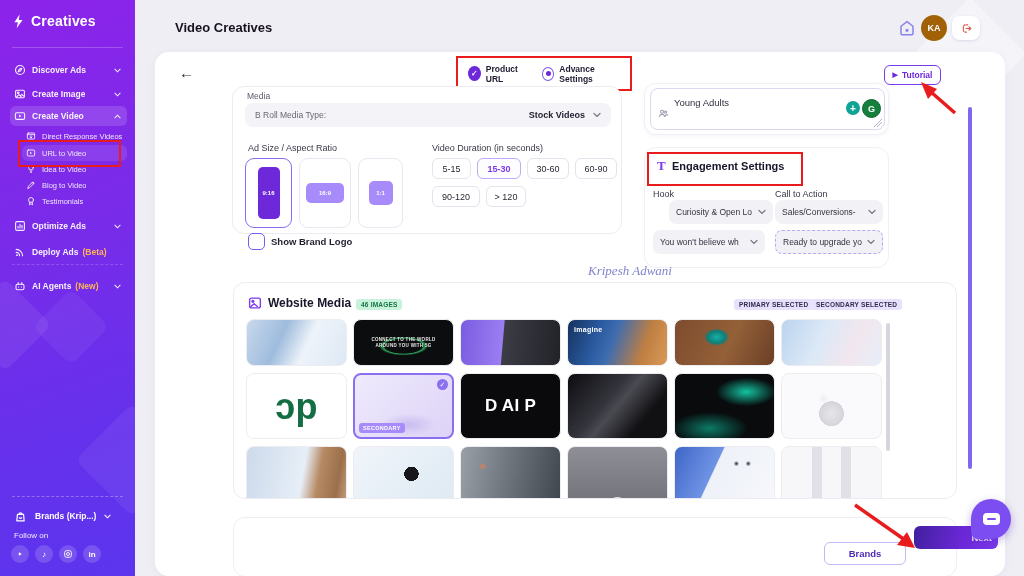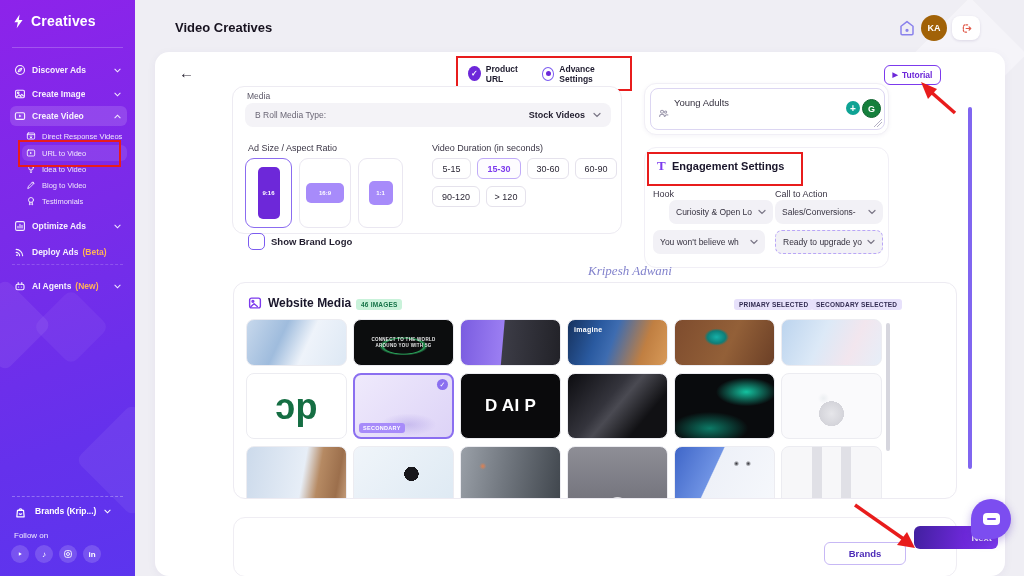--- a/index.html
+++ b/index.html
@@ -21,21 +21,21 @@
   .nav-item.active{background:rgba(255,255,255,.14);font-weight:700;}
   .nav-item.urlpill{background:rgba(255,255,255,.10);}
   .nav-item .icon{width:12px;height:12px;flex:0 0 auto;display:inline-flex;}
   .nav-item.sub .icon{width:10px;height:10px;}
   .icon svg{width:100%;height:100%;fill:none;stroke:currentColor;stroke-width:1.1;stroke-linecap:round;stroke-linejoin:round;}
   .nav-item .lbl{white-space:nowrap;overflow:hidden;}
   .nav-item .sfx{color:#ffb357;font-weight:600;margin-left:-2px;}
   .nav-item .chev{margin-left:auto;margin-right:6px;width:7px;height:5px;display:inline-flex;opacity:.9;}
   .chev svg{width:7px;height:5px;fill:none;stroke:#fff;stroke-width:1.2;stroke-linecap:round;}
   .chev.up svg{transform:rotate(180deg);}
-  #brandsRow{position:absolute;left:10px;top:506px;width:117px;height:20px;display:flex;align-items:flex-start;gap:8px;
+  #brandsRow{position:absolute;left:10px;top:506px;width:117px;height:20px;display:flex;align-items:center;gap:8px;
     color:#fff;font-size:8.5px;font-weight:600;padding-left:4px;box-sizing:border-box;cursor:pointer;}
   #brandsRow .icon{width:13px;height:13px;}
   #followOn{position:absolute;left:14px;top:531px;color:rgba(255,255,255,.9);font-size:8px;}
   .soc{position:absolute;top:545px;width:18px;height:18px;border-radius:50%;background:rgba(255,255,255,.16);
     color:#fff;display:flex;align-items:center;justify-content:center;font-size:8px;font-weight:700;cursor:pointer;}
   .soc svg{width:10px;height:10px;fill:none;stroke:#fff;stroke-width:1.1;}
   
   #pageTitle{position:absolute;left:175px;top:20px;font-size:13px;font-weight:700;color:#17121f;}
   #homeBtn{position:absolute;left:896px;top:18px;width:22px;height:22px;background:none;border:none;padding:0;cursor:pointer;}
   #homeBtn svg{width:20px;height:20px;fill:none;stroke:#8a82ec;stroke-width:1.2;stroke-linejoin:round;}

